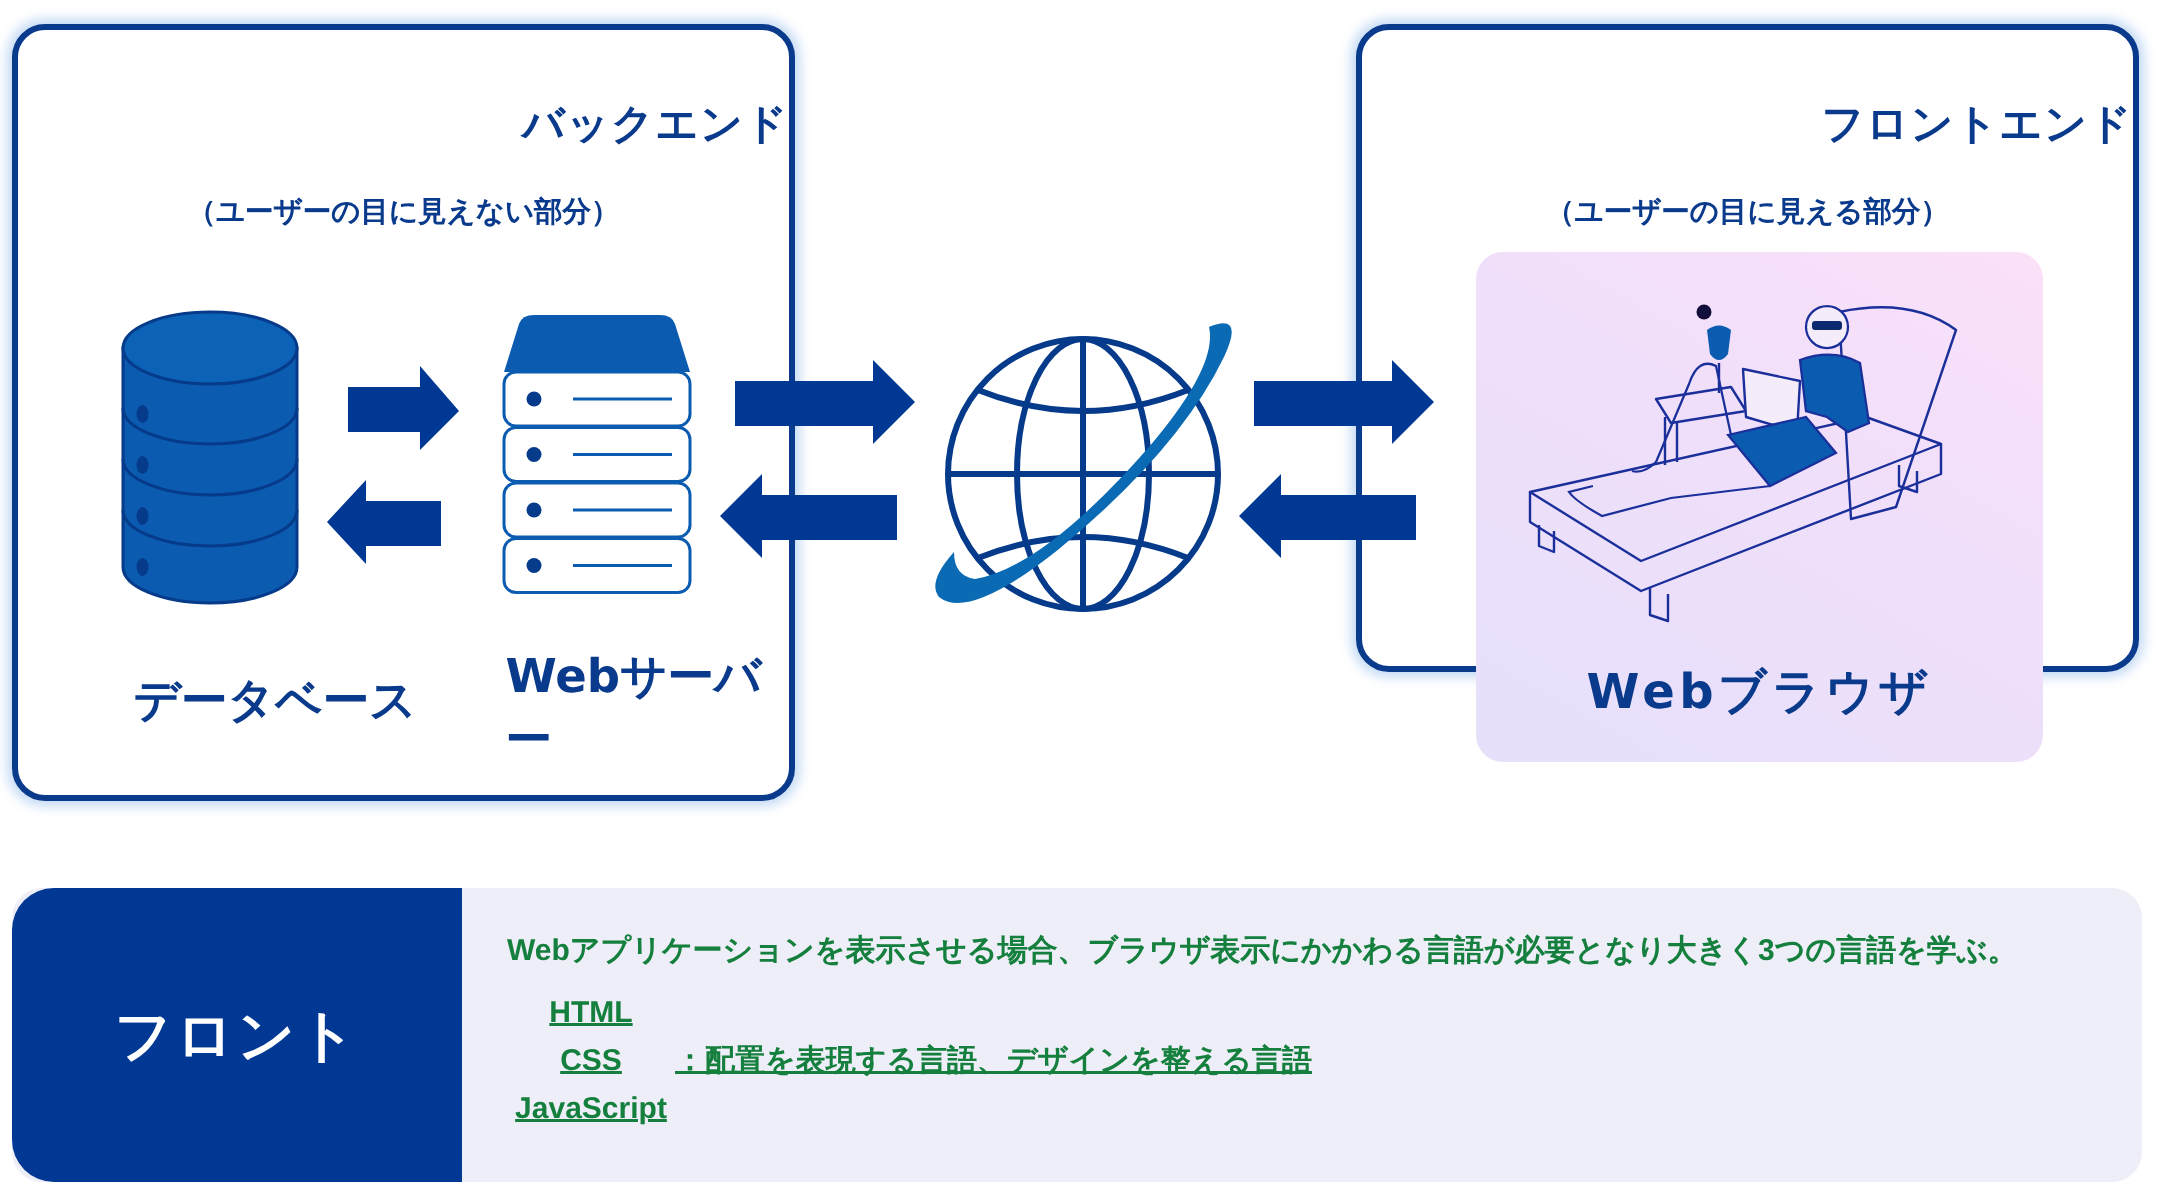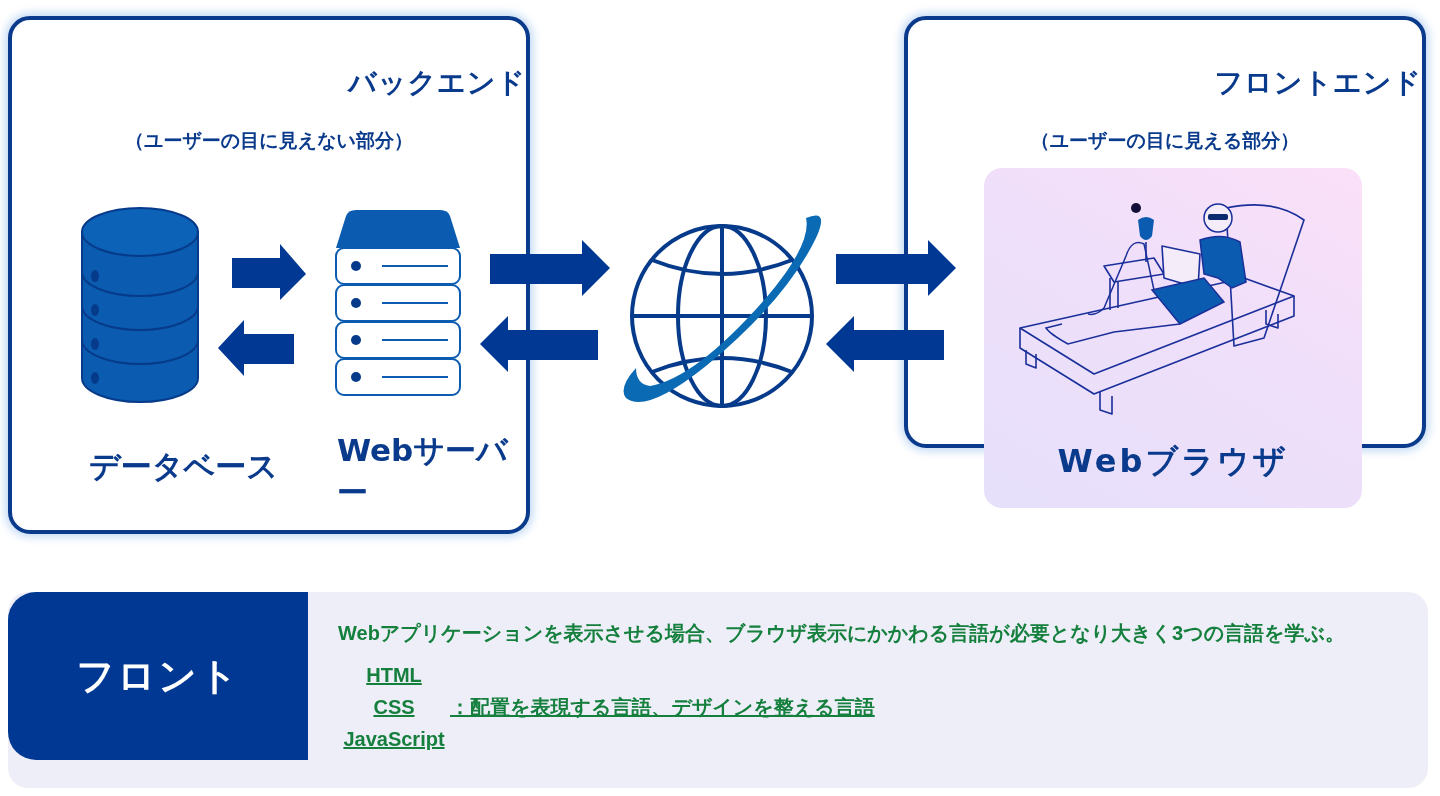--- a/index.html
+++ b/index.html
@@ -34,21 +34,21 @@
   }
   #browser-label {
     position: absolute; left: 0; right: 0; bottom: 24px; text-align: center;
     color: #0a3a8c; font-weight: bold; font-size: 32px; letter-spacing: 3px;
   }
   #info {
     position: absolute; left: 8px; top: 592px; width: 1420px; height: 196px;
     background: #eeeef8; border-radius: 20px; overflow: hidden;
   }
   #info-tab {
-    position: absolute; left: 0; top: 0; width: 300px; height: 168px; background: #003893;
+    position: absolute; left: 0; top: 0; width: 300px; height: 196px; background: #003893;
     border-top-left-radius: 28px; border-bottom-left-radius: 28px;
     display: flex; align-items: center; justify-content: center;
   }
   #info-tab-label { color: #fff; font-weight: bold; font-size: 38px; letter-spacing: 2px; }
   #info-body { position: absolute; left: 330px; top: 28px; color: #15803d; font-family: "Liberation Sans", sans-serif; text-align: center; }
   #info-intro { font-size: 20px; font-weight: bold; margin-bottom: 12px; }
   .lang-row { display: flex; font-size: 20px; font-weight: bold; line-height: 32px; text-decoration: underline; }
   .lang-name { width: 112px; }
 </style>
 </head>

